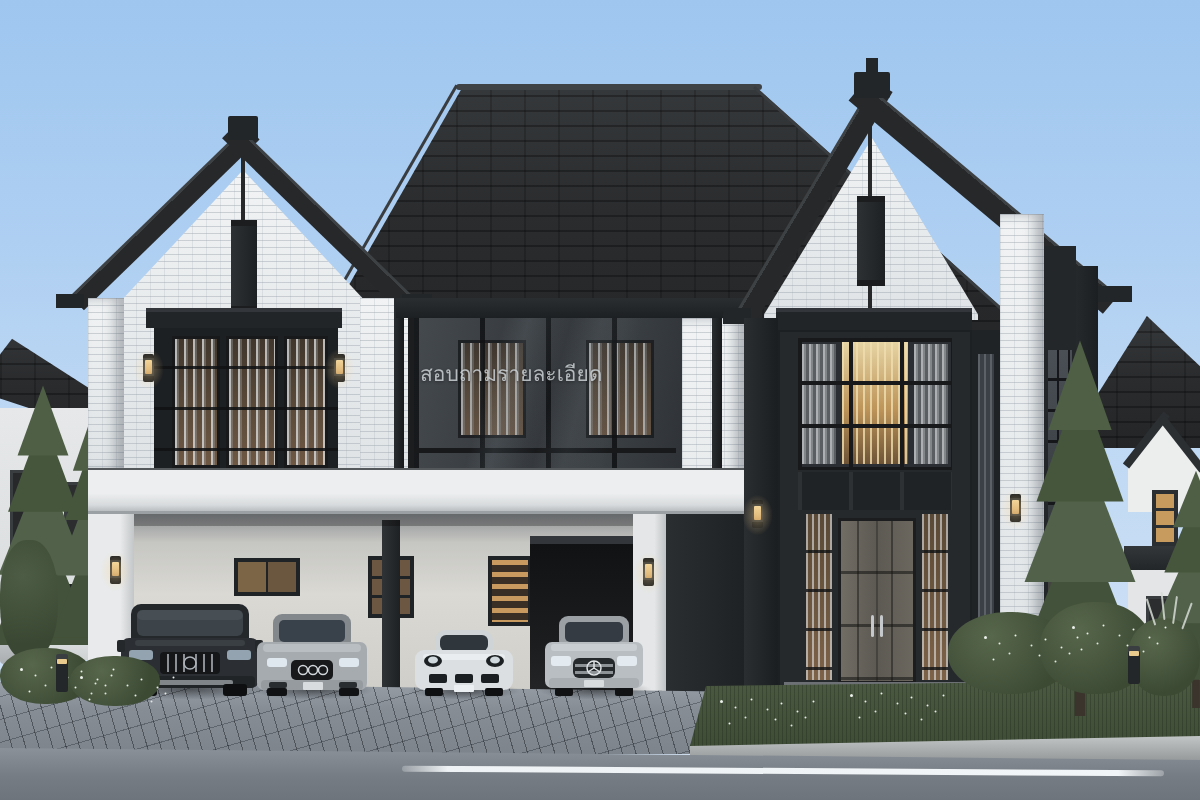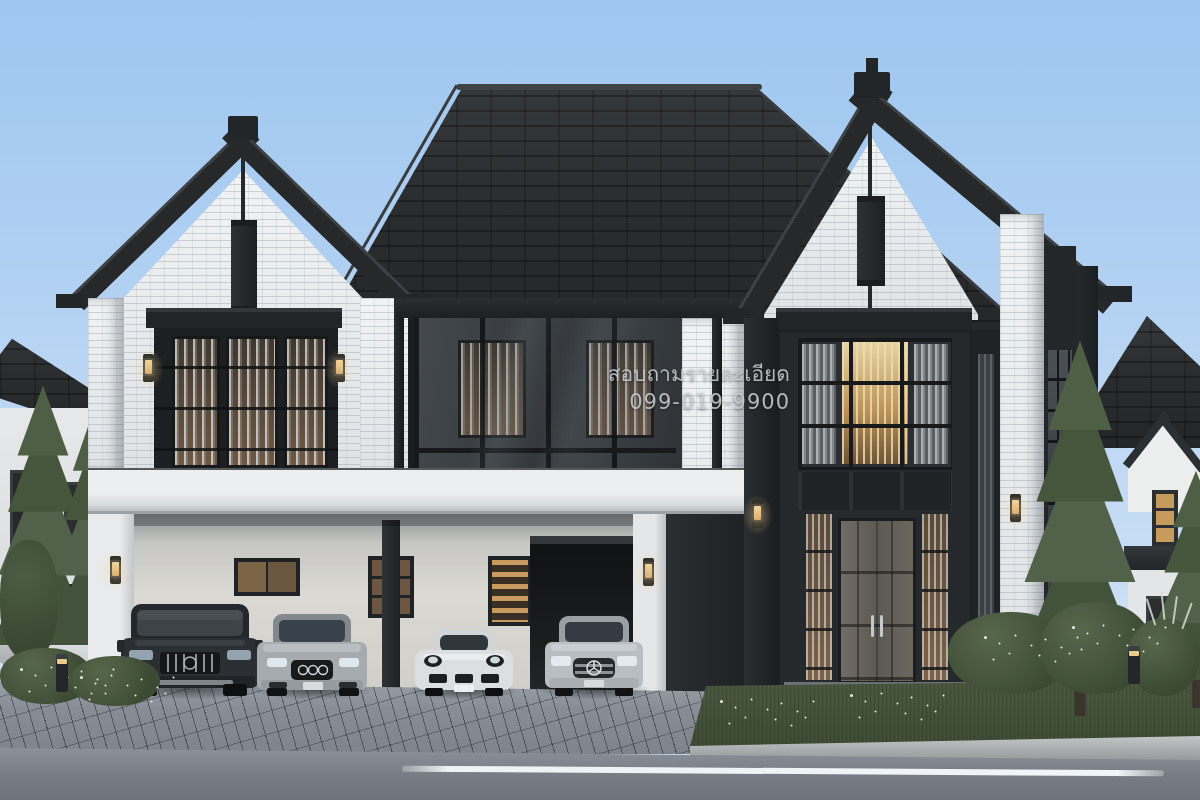--- a/index.html
+++ b/index.html
@@ -21,21 +21,21 @@
   .sconce::before{content:"";position:absolute;left:2px;top:6px;width:7px;height:14px;background:linear-gradient(180deg,#f2d69c,#c79a5e);border-radius:1px}
   .sconce::after{content:"";position:absolute;left:-11px;top:-7px;width:33px;height:44px;background:radial-gradient(ellipse,rgba(250,215,150,.40),transparent 65%)}
   .bollard{width:12px;height:38px;background:linear-gradient(180deg,#3a3e41 0 6px,#24272a 6px);border-radius:2px}
   .bollard::before{content:"";position:absolute;left:1px;top:5px;width:10px;height:5px;background:#e9cb8e;border-radius:1px}
   .bush{border-radius:48%;background:radial-gradient(circle at 35% 30%,#57674b,#3c4a34 72%)}
   .fl{width:3px;height:3px;border-radius:50%;background:#eef2ee;box-shadow:14px 6px 0 -.5px #e8ece8,30px -2px 0 -.5px #eef2ee,46px 8px 0 -.5px #e4e8e4,60px 2px 0 -.5px #eef2ee,76px 10px 0 -.5px #e8ece8,92px 0 0 -.5px #eef2ee,24px 16px 0 -.5px #dfe3df,54px 18px 0 -.5px #eaeeea,84px 16px 0 -.5px #e6eae6,8px 22px 0 -.5px #eef2ee,70px 24px 0 -.5px #e2e6e2}
   .plume{width:2px;height:28px;background:#d6dbd4;border-radius:2px;opacity:.85}
   .curtwin{border:3px solid #17191b;background:
     repeating-linear-gradient(90deg, rgba(224,228,230,.75) 0 2px, rgba(165,170,173,.35) 2px 4px, transparent 4px 9px),
     linear-gradient(180deg,#40362c,#5d4c3b 60%,#6e5844)}
-  .wm{color:rgba(205,210,214,.85);text-shadow:0 1px 3px rgba(10,12,14,.45);text-align:right;line-height:28px}
+  .wm{color:rgba(205,210,214,.85);text-shadow:0 1px 3px rgba(10,12,14,.45);text-align:left;line-height:28px}
   .carshadow{background:radial-gradient(ellipse,rgba(8,10,12,.5),transparent 68%)}
 </style>
 </head>
 <body>
 
 <div id="scene">
 
   <div class="a" style="left:0;top:0;width:1200px;height:800px;background:linear-gradient(180deg,#9ec6ef 0%,#aecff2 30%,#c2daf4 60%,#d6e5f6 100%)"></div>
 
   <div class="a roof" style="left:0;top:318px;width:150px;height:130px;clip-path:polygon(0 28%,8% 16%,100% 84%,100% 100%,0 62%)"></div>
@@ -272,21 +272,20 @@
   <div class="a bollard" style="left:1128px;top:646px"></div>
 
   <div class="a bush" style="left:0;top:648px;width:92px;height:56px"></div>
   <div class="a bush" style="left:70px;top:656px;width:90px;height:50px"></div>
   <div class="a fl" style="left:20px;top:668px"></div>
   <div class="a fl" style="left:80px;top:676px"></div>
   <div class="a bollard" style="left:56px;top:654px"></div>
 
   <div class="a wm" style="left:420px;top:360px;width:370px">
     <div style="font-size:21px">สอบถามรายละเอียด</div>
-    <div style="font-size:21px;letter-spacing:1px">099-019-9900</div>
   </div>
 
   <svg width="0" height="0" style="position:absolute">
     <defs>
       <g id="pine">
         <rect x="46" y="148" width="8" height="22" fill="#3a342c"></rect>
         <polygon points="50,78 2,150 98,150" fill="#43523a"></polygon>
         <polygon points="50,46 8,110 92,110" fill="#52624a"></polygon>
         <polygon points="50,20 17,74 83,74" fill="#46563c"></polygon>
         <polygon points="50,2 26,42 74,42" fill="#4f5f45"></polygon>

